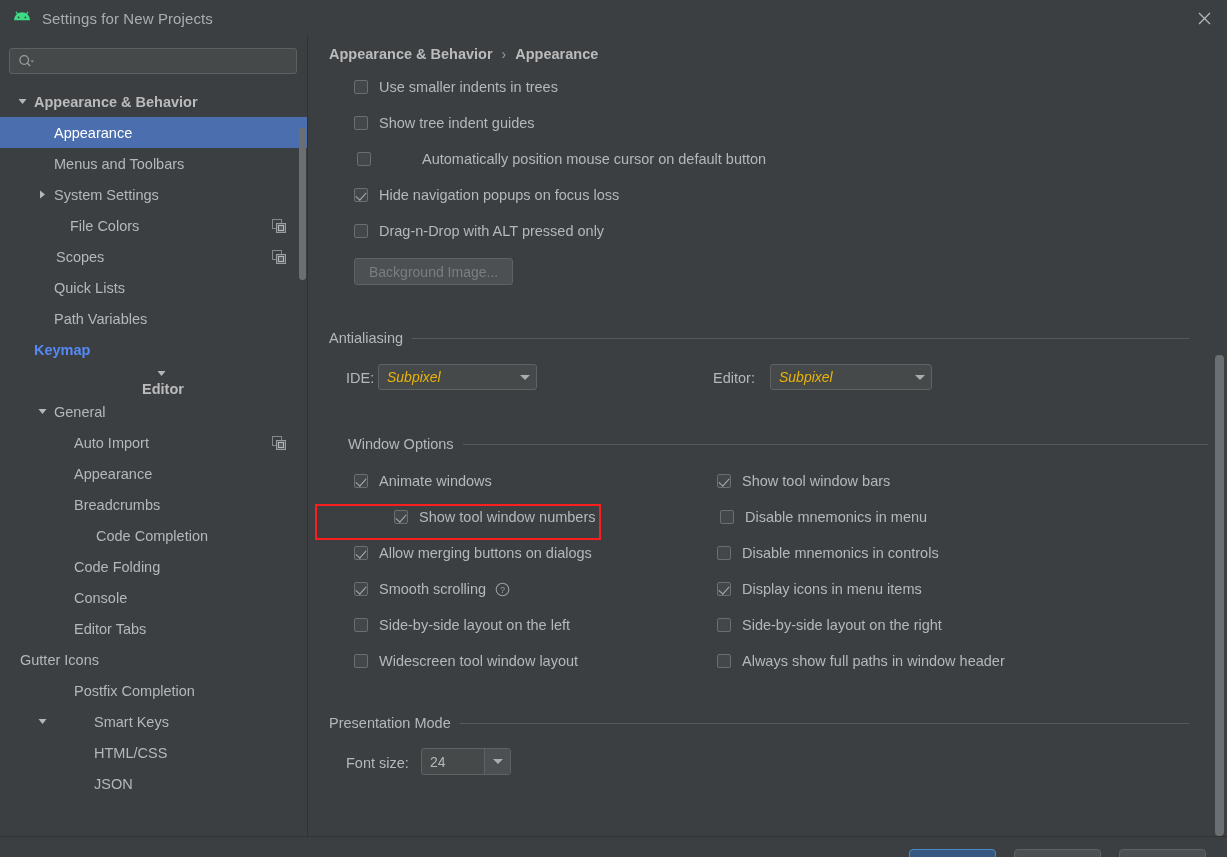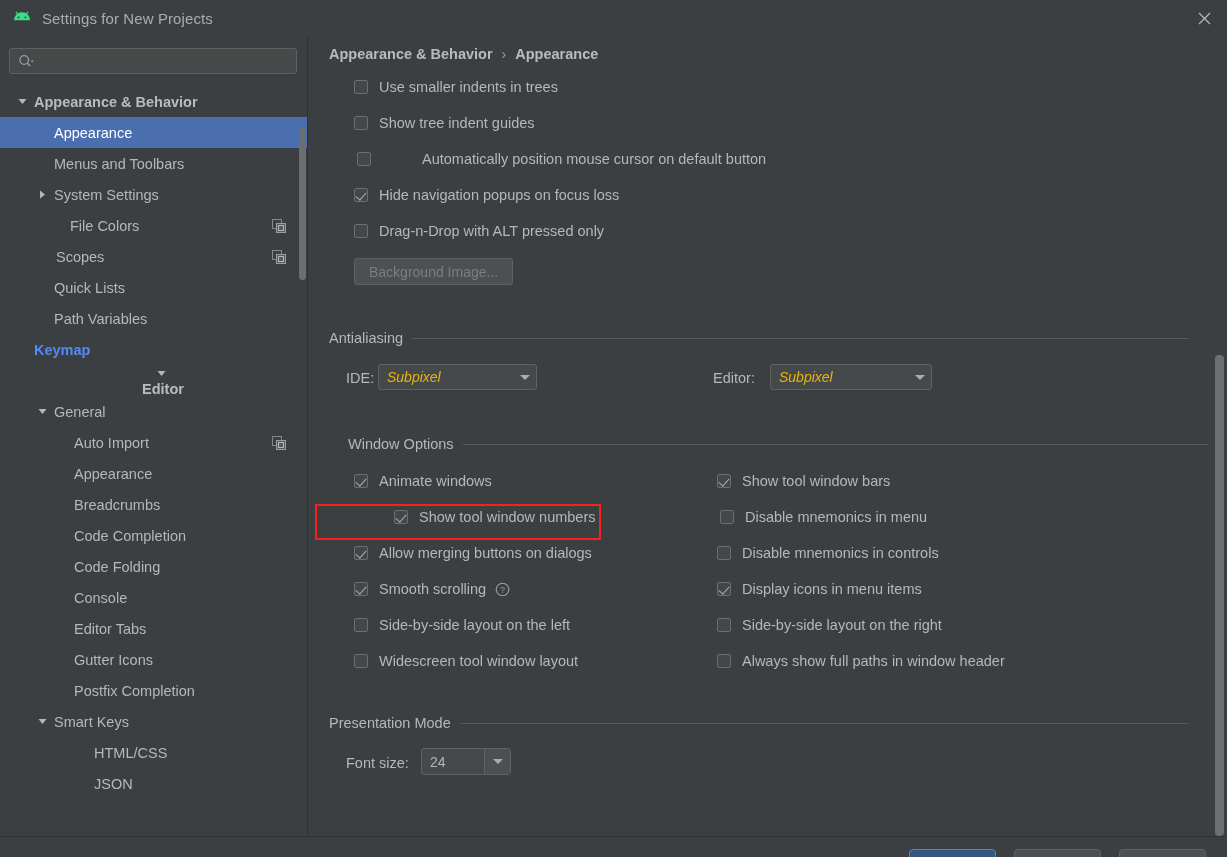--- a/index.html
+++ b/index.html
@@ -410,45 +410,45 @@
             </svg></span>
         </div>
         <div class="tree-row" style="padding-left: 54px;">
           <span class="arrow empty"></span>
           <span class="tree-label">Appearance</span>
         </div>
         <div class="tree-row" style="padding-left: 54px;">
           <span class="arrow empty"></span>
           <span class="tree-label">Breadcrumbs</span>
         </div>
+        <div class="tree-row" style="padding-left: 54px; margin-left: 22px;">
+          <span class="arrow empty"></span>
+          <span class="tree-label">Code Completion</span>
+        </div>
         <div class="tree-row" style="padding-left: 54px;">
           <span class="arrow empty"></span>
-          <span class="tree-label">Code Completion</span>
+          <span class="tree-label">Code Folding</span>
         </div>
         <div class="tree-row" style="padding-left: 54px;">
           <span class="arrow empty"></span>
-          <span class="tree-label">Code Folding</span>
+          <span class="tree-label">Console</span>
         </div>
         <div class="tree-row" style="padding-left: 54px;">
           <span class="arrow empty"></span>
-          <span class="tree-label">Console</span>
+          <span class="tree-label">Editor Tabs</span>
+        </div>
+        <div class="tree-row" style="">
+          <span class="arrow empty"></span>
+          <span class="tree-label">Gutter Icons</span>
         </div>
         <div class="tree-row" style="padding-left: 54px;">
           <span class="arrow empty"></span>
-          <span class="tree-label">Editor Tabs</span>
-        </div>
-        <div class="tree-row" style="padding-left: 54px;">
-          <span class="arrow empty"></span>
-          <span class="tree-label">Gutter Icons</span>
-        </div>
-        <div class="tree-row" style="padding-left: 54px;">
-          <span class="arrow empty"></span>
           <span class="tree-label">Postfix Completion</span>
         </div>
-        <div class="tree-row" style="padding-left: 34px;">
+        <div class="tree-row" style="padding-left: 34px; gap: 40px;">
           <span class="arrow">
             <svg width="9" height="9" viewBox="0 0 9 9">
               <path d="M0.5 2 L8.5 2 L4.5 7 Z" fill="#b5b8ba"></path>
             </svg>
           </span>
           <span class="tree-label">Smart Keys</span>
         </div>
         <div class="tree-row" style="padding-left: 74px; align-items: center;">
           <span class="arrow empty"></span>
           <span class="tree-label">HTML/CSS</span>

